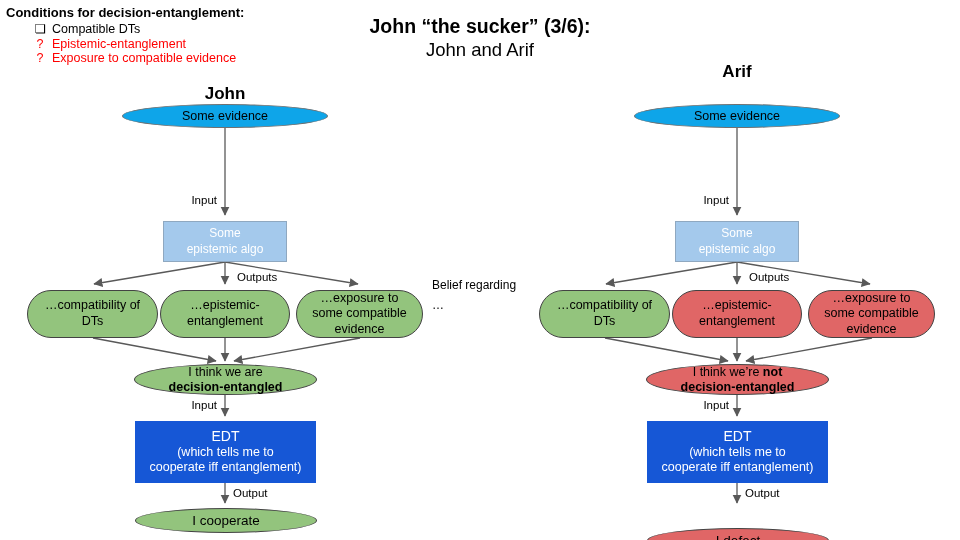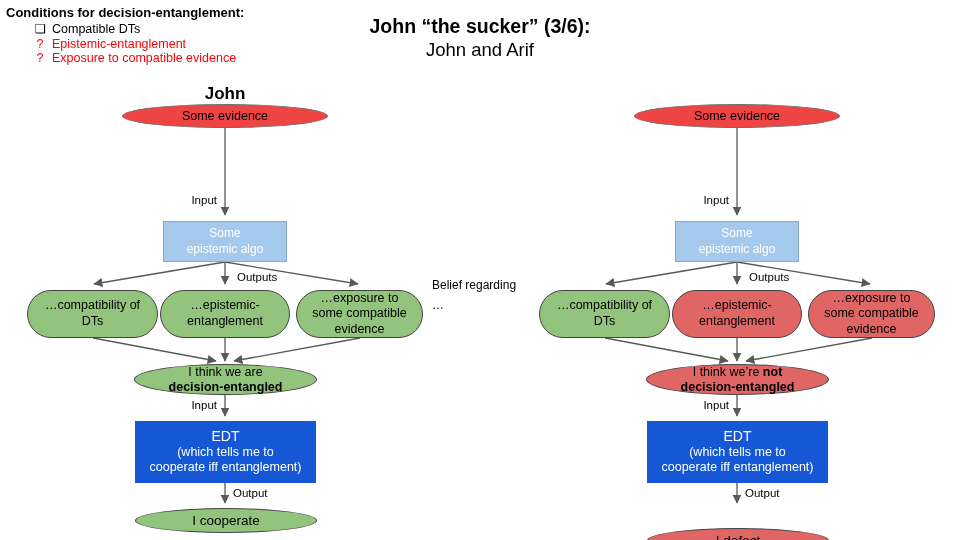--- a/index.html
+++ b/index.html
@@ -6,21 +6,21 @@
   .canvas{position:relative;width:960px;height:540px;background:#fff;overflow:hidden;
           font-family:"Liberation Sans","DejaVu Sans",sans-serif;color:#000;}
   .connectors{position:absolute;left:0;top:0;width:960px;height:540px;z-index:1;}
   .node{position:absolute;z-index:2;box-sizing:border-box;display:flex;flex-direction:column;
         align-items:center;justify-content:center;text-align:center;}
   .pre{white-space:pre-line;}
   .ellipse{border-radius:50%;}
   .pill{border-radius:24px;}
   .green{background:#93c47d;}
   .red{background:#e06666;}
-  .evidence{background:#ef4444;border:1px solid #707070;font-size:12.5px;}
+  .evidence{background:#0ea5e9;border:1px solid #707070;font-size:12.5px;}
   .algo{background:#a4c9ec;border:1px solid #8fa8c0;color:#fff;font-size:12px;line-height:1.3;}
   .belief{border:1px solid #434343;font-size:12.5px;line-height:1.25;}
   .conclusion{border:1px solid #434343;font-size:12.5px;line-height:1.16;}
   .conclusion b{font-weight:bold;}
   .edt{background:#1657d6;color:#fff;}
   .edt-title{font-size:14px;line-height:1.2;}
   .edt-sub{font-size:12.5px;line-height:1.22;}
   .action{border:1px solid #434343;font-size:13.5px;}
   .colhead{font-weight:bold;font-size:17px;}
   .flowlabel{position:absolute;z-index:2;font-size:11.5px;}
@@ -125,20 +125,21 @@
   <div class="node edt" style="left:135px;top:421px;width:181px;height:62px;">
     <div class="edt-title">EDT</div>
     <div class="edt-sub pre">(which tells me to
 cooperate iff entanglement)</div>
   </div>
 
   <div class="flowlabel" style="left:233px;top:487px;width:60px;">Output</div>
 
   <div class="node ellipse action green" style="left:135px;top:508px;width:182px;height:25px;">I cooperate</div>
 
+  <div class="node colhead" style="left:677px;top:62px;width:120px;height:20px;">Arif</div>
 
   <div class="node ellipse evidence" style="left:634px;top:104px;width:206px;height:24px;">Some evidence</div>
 
   <div class="flowlabel r" style="left:669px;top:194px;width:60px;">Input</div>
 
   <div class="node algo pre" style="left:675px;top:221px;width:124px;height:41px;">Some
 epistemic algo</div>
 
   <div class="flowlabel" style="left:749px;top:271px;width:60px;">Outputs</div>
 

